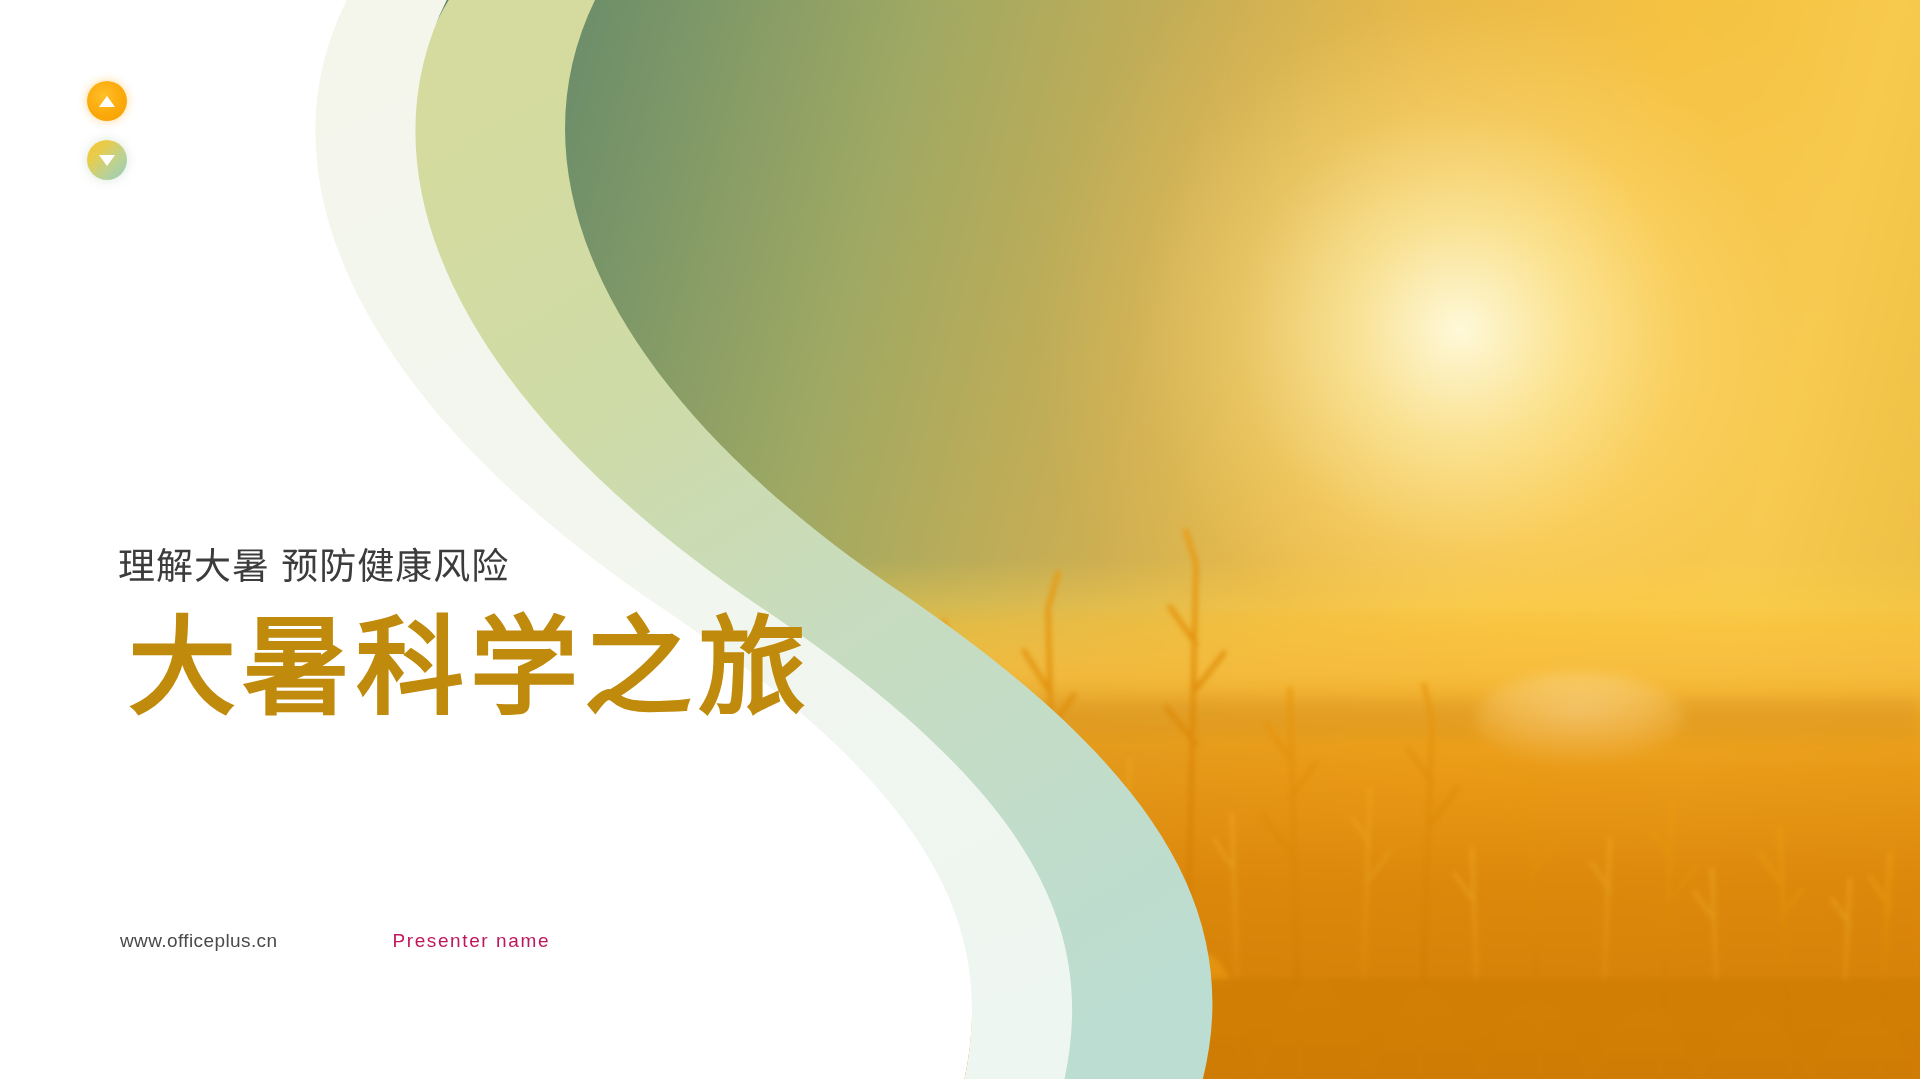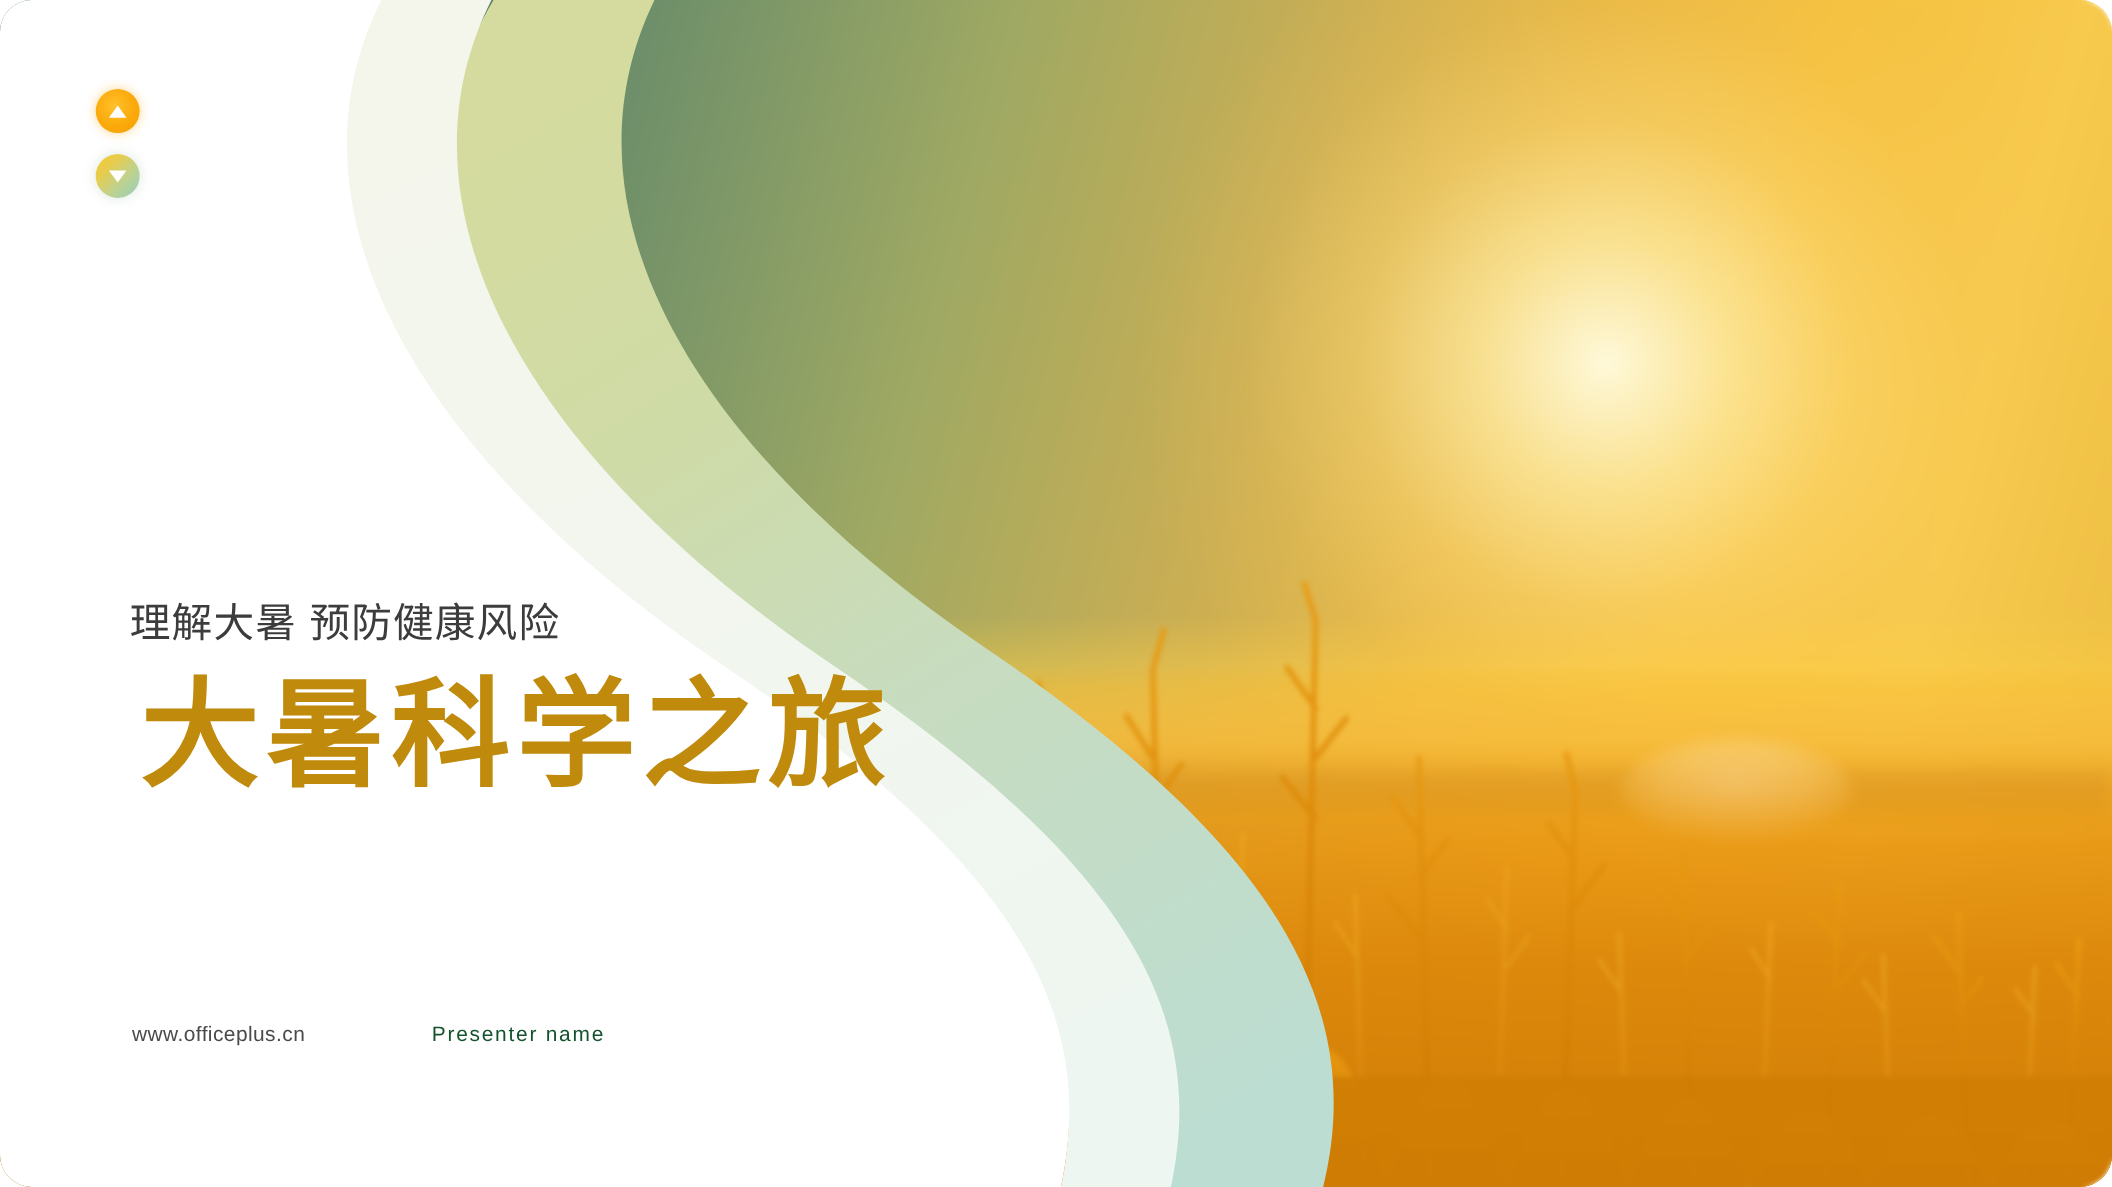--- a/index.html
+++ b/index.html
@@ -11,21 +11,20 @@
   body {
     font-family: "Liberation Sans", "DejaVu Sans", sans-serif;
   }
 
   #slide {
     position: relative;
     width: 1920px;
     height: 1079px;
     overflow: hidden;
     background: #ffffff;
-    border-radius: 29px;
   }
 
   
   .photo-layer {
     position: absolute;
     inset: 0;
     overflow: hidden;
   }
 
   .sky {
@@ -211,21 +210,21 @@
     align-items: flex-end;
   }
   .footer-url {
     font-size: 19px;
     color: #4a4a4a;
     letter-spacing: 0.4px;
     white-space: nowrap;
   }
   .footer-presenter {
     font-size: 19px;
-    color: #14532d;
+    color: #be185d;
     letter-spacing: 1.6px;
     margin-left: 115px;
     white-space: nowrap;
   }
 </style>
 </head>
 <body>
 
 <div id="slide">
 

